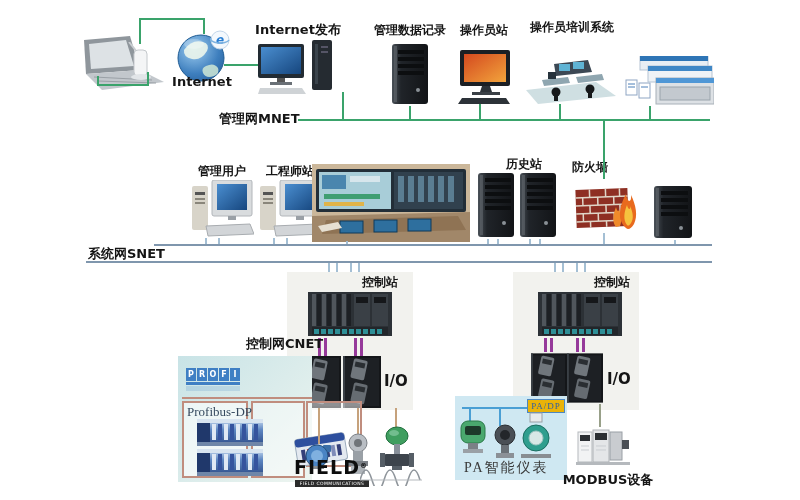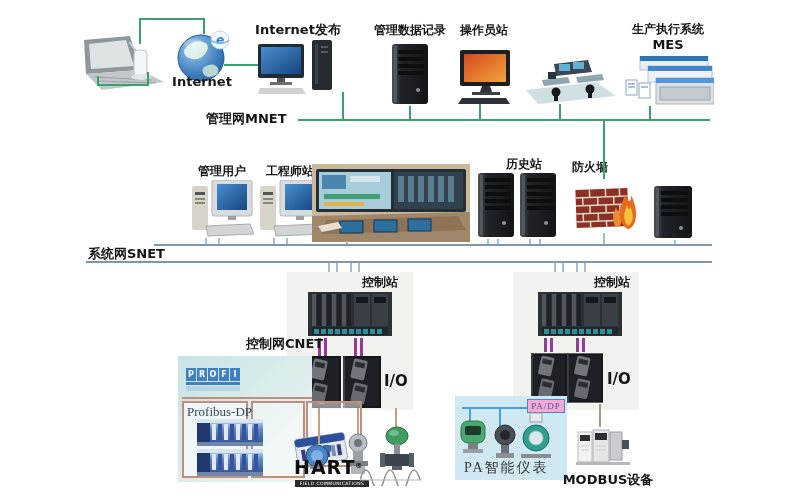--- a/index.html
+++ b/index.html
@@ -16,21 +16,21 @@
   .opc-reg{font-size:9px;font-weight:bold;vertical-align:super;}
   .opc-found{font-size:7px;letter-spacing:3.2px;font-weight:bold;color:#0d0d0d;margin-top:-2px;}
   
   .hart-text{font-size:19px;font-weight:900;letter-spacing:1px;color:#0d0d0d;}
   .hart-reg{font-size:7px;font-weight:bold;vertical-align:super;}
   .hart-bar{position:absolute;background:#2b2b2b;color:#fff;font-size:4.5px;letter-spacing:.4px;
             text-align:center;line-height:7px;overflow:hidden;}
   
   .pb-tile{display:inline-block;width:10px;height:13px;margin-right:1px;background:#3f7fc4;color:#fff;
            font-size:8px;font-weight:bold;text-align:center;line-height:13px;}
-  .badge{position:absolute;box-sizing:border-box;background:#f9a8d4;border:1px solid #4d87c0;
+  .badge{position:absolute;box-sizing:border-box;background:#eab308;border:1px solid #4d87c0;
          color:#2e5fa3;font-size:9px;line-height:12px;text-align:center;letter-spacing:1px;
          font-family:"Liberation Serif","DejaVu Serif",serif;}
 </style>
 </head>
 <body>
 
 <div id="canvas">
 
   <svg width="0" height="0" style="position:absolute">
     <defs>
@@ -135,61 +135,58 @@
       <rect x="2" y="0" width="50" height="36" rx="2" fill="#1b1f24"></rect>
       <rect x="6" y="4" width="42" height="28" fill="url(#gOrange)"></rect>
       <polygon points="24,36 32,36 34,42 22,42" fill="#2c3238"></polygon>
       <rect x="14" y="42" width="28" height="3" fill="#3a4046"></rect>
       <polygon points="4,48 48,48 52,54 0,54" fill="#2c3238"></polygon>
     </svg>
   </div>
   <div class="v" style="left:479px;top:104px;height:17px;background:#3aa36b"></div>
 
   <div class="lbl ctr" style="left:518px;top:20px;width:108px">
+    <div>操作员培训系统</div>
   </div>
   <div class="icon" style="left:526px;top:56px;width:90px;height:48px">
     <svg width="90" height="48" viewBox="0 0 90 48">
       <polygon points="0,34 70,26 90,40 12,48" fill="#cfdfe2"></polygon>
       <polygon points="28,8 62,4 66,16 30,20" fill="#3c4854"></polygon>
       <rect x="33" y="8" width="11" height="7" fill="#5fb3d4"></rect>
       <rect x="47" y="6" width="11" height="7" fill="#5fb3d4"></rect>
       <polygon points="16,24 42,21 44,27 18,30" fill="#8fa6b0"></polygon>
       <polygon points="50,21 76,18 78,24 52,27" fill="#8fa6b0"></polygon>
       <rect x="22" y="16" width="8" height="7" fill="#27333d"></rect>
       <circle cx="30" cy="36" r="4.5" fill="#16181a"></circle>
       <rect x="28" y="40" width="4" height="5" fill="#16181a"></rect>
       <circle cx="64" cy="33" r="4.5" fill="#16181a"></circle>
       <rect x="62" y="37" width="4" height="5" fill="#16181a"></rect>
     </svg>
   </div>
   <div class="v" style="left:559px;top:104px;height:17px;background:#3aa36b"></div>
 
-  <div class="lbl ctr" style="left:620px;top:22px;width:96px">
-    <div>生产执行系统</div>
-    <div style="font-size:13px">MES</div>
-  </div>
   <div class="icon" style="left:624px;top:56px;width:90px;height:50px">
     <svg width="90" height="50" viewBox="0 0 90 50">
       <rect x="2" y="24" width="11" height="15" fill="#fff" stroke="#8fa6c4"></rect>
       <line x1="4" y1="28" x2="11" y2="28" stroke="#4a7fb8"></line>
       <line x1="4" y1="31" x2="11" y2="31" stroke="#4a7fb8"></line>
       <rect x="15" y="27" width="11" height="15" fill="#fff" stroke="#8fa6c4"></rect>
       <line x1="17" y1="31" x2="24" y2="31" stroke="#4a7fb8"></line>
       <rect x="16" y="0" width="68" height="14" fill="#e8eef4" stroke="#b5c4d4"></rect>
       <rect x="16" y="0" width="68" height="5" fill="#2e75b6"></rect>
       <rect x="24" y="10" width="64" height="16" fill="#eef2f6" stroke="#b5c4d4"></rect>
       <rect x="24" y="10" width="64" height="5" fill="#3f87c6"></rect>
       <rect x="32" y="22" width="58" height="26" fill="#dde1e5" stroke="#a8b0b8"></rect>
       <rect x="32" y="22" width="58" height="5" fill="#4f97d6"></rect>
       <rect x="36" y="31" width="50" height="13" fill="#c3c9cf" stroke="#9aa4ac"></rect>
     </svg>
   </div>
   <div class="v" style="left:649px;top:106px;height:15px;background:#3aa36b"></div>
 
-  <div class="lbl" style="left:206px;top:111px;font-size:13px">管理网MNET</div>
+  <div class="lbl" style="left:219px;top:111px;font-size:13px">管理网MNET</div>
   <div class="h" style="left:298px;top:119px;width:412px;background:#3aa36b"></div>
 
   <div class="lbl ctr" style="left:190px;top:164px;width:64px">管理用户</div>
   <div class="icon" style="left:192px;top:180px;width:62px;height:60px">
     <svg width="62" height="60" viewBox="0 0 62 60">
       <rect x="0" y="6" width="16" height="44" rx="2" fill="#d8d4c9" stroke="#b2ae a3" stroke-width="0"></rect>
       <rect x="3" y="12" width="10" height="3" fill="#555"></rect>
       <rect x="3" y="18" width="10" height="2" fill="#8a867b"></rect>
       <rect x="3" y="22" width="10" height="2" fill="#8a867b"></rect>
       <rect x="20" y="0" width="40" height="36" rx="2" fill="#d9dcde" stroke="#b2b6ba"></rect>
@@ -569,21 +566,21 @@
       <ellipse cx="14" cy="7" rx="5" ry="3" fill="#7fc49a" opacity=".8"></ellipse>
       <rect x="14" y="18" width="6" height="10" fill="#88909a"></rect>
       <rect x="4" y="28" width="26" height="12" rx="2" fill="#3d444c"></rect>
       <rect x="0" y="27" width="5" height="14" fill="#565e66"></rect>
       <rect x="29" y="27" width="5" height="14" fill="#565e66"></rect>
       <rect x="12" y="40" width="10" height="4" fill="#565e66"></rect>
     </svg>
   </div>
 
   <div class="icon" style="left:294px;top:456px;width:130px;height:38px">
-    <span class="hart-text">HART</span><sup class="hart-reg">®</sup>
+    <span class="hart-text">FIELD</span><sup class="hart-reg">®</sup>
     <div class="hart-bar" style="left:1px;top:24px;width:74px;height:7px">FIELD COMMUNICATIONS PROTOCOL</div>
     <svg width="62" height="28" viewBox="0 0 62 28" style="position:absolute;left:66px;top:2px">
       <path d="M0,22 q6,-20 12,0 q6,20 12,0 q6,-20 12,0 q6,20 12,0 q6,-20 12,0" fill="none" stroke="#8f959b" stroke-width="1.6"></path>
       <line x1="0" y1="22" x2="62" y2="22" stroke="#b5b9bd" stroke-width="1"></line>
     </svg>
   </div>
 
   <div class="box" style="left:455px;top:396px;width:112px;height:84px;background:#cfe8f2"></div>
 
   <div class="v" style="left:544px;top:404px;height:5px;background:#4a9fd4"></div>

